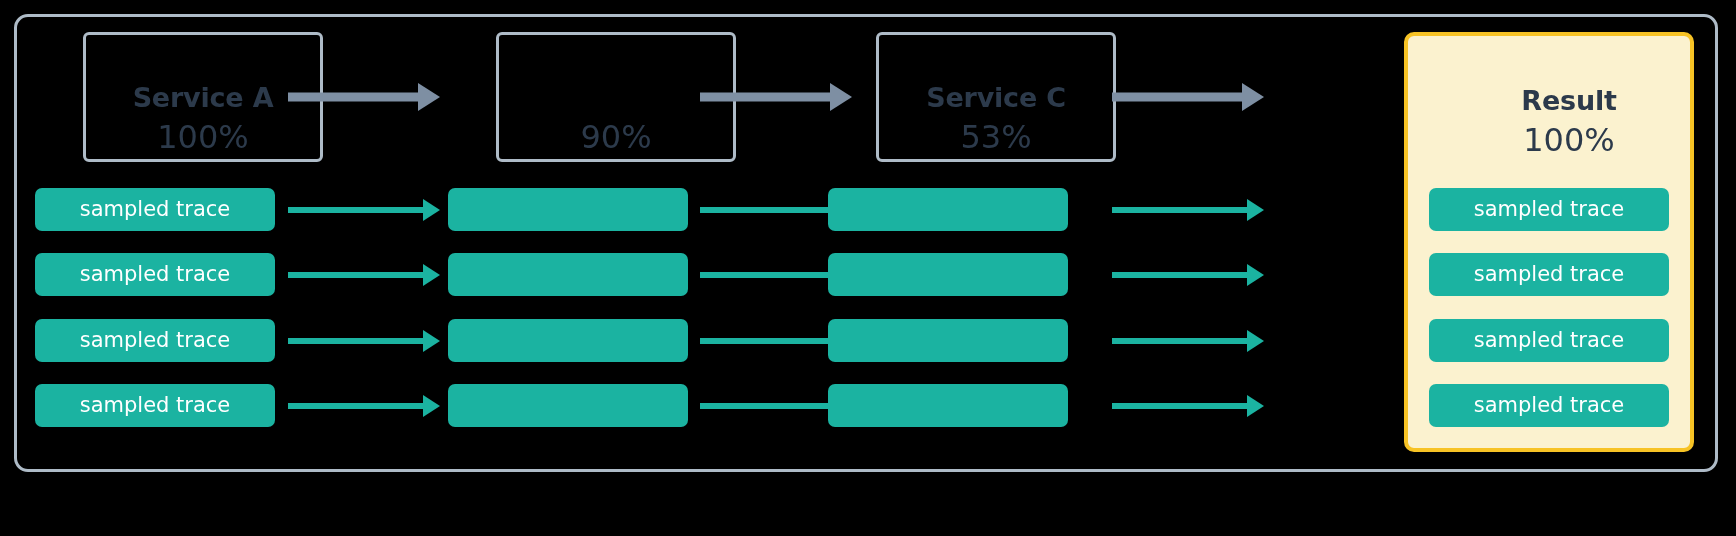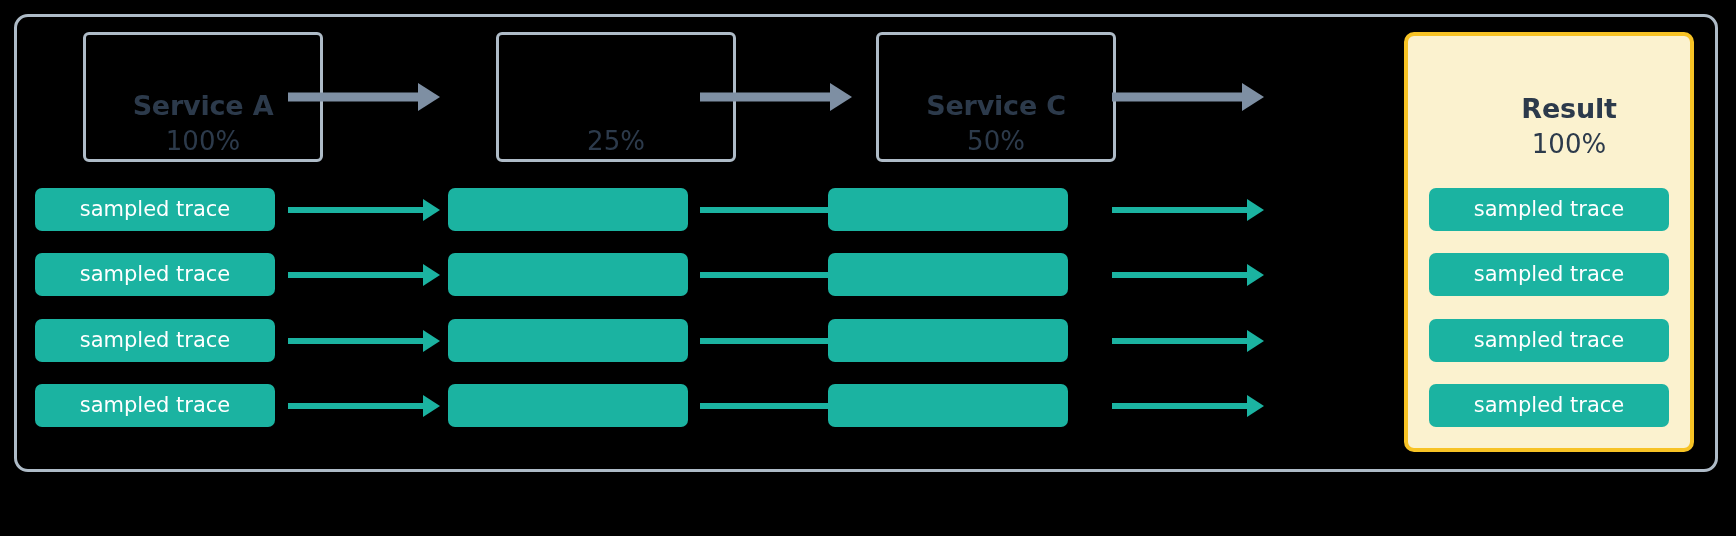--- a/index.html
+++ b/index.html
@@ -70,21 +70,21 @@
     height: 130px;
   }
   .service-name {
     font-size: 27px;
     font-weight: bold;
     color: #2C3A4B;
     line-height: 1.15;
     letter-spacing: -0.2px;
   }
   .service-pct {
-    font-size: 26px;
+    font-size: 32px;
     font-weight: normal;
     color: #2C3A4B;
     line-height: 1.3;
     margin-top: 4px;
   }
 
   
   .col-a { left: 35px; }
   .col-b { left: 448px; }
   .col-c { left: 828px; }
@@ -158,26 +158,26 @@
   <div class="outer-frame"></div>
 
   <div class="result-panel"></div>
 
   <div class="service-box col-a">
     <div class="service-name">Service A</div>
     <div class="service-pct">100%</div>
   </div>
 
   <div class="service-box col-b">
-    <div class="service-pct">25%</div>
+    <div class="service-pct">90%</div>
   </div>
 
   <div class="service-box col-c">
     <div class="service-name">Service C</div>
-    <div class="service-pct">50%</div>
+    <div class="service-pct">53%</div>
   </div>
 
   <div class="service-box result col-r">
     <div class="service-name">Result</div>
     <div class="service-pct">100%</div>
   </div>
 
   <div class="arrow gray" style="left:288px; top:97px; width:152px;">
     <div class="shaft" style="width:130px;"></div>
     <div class="head"></div>

